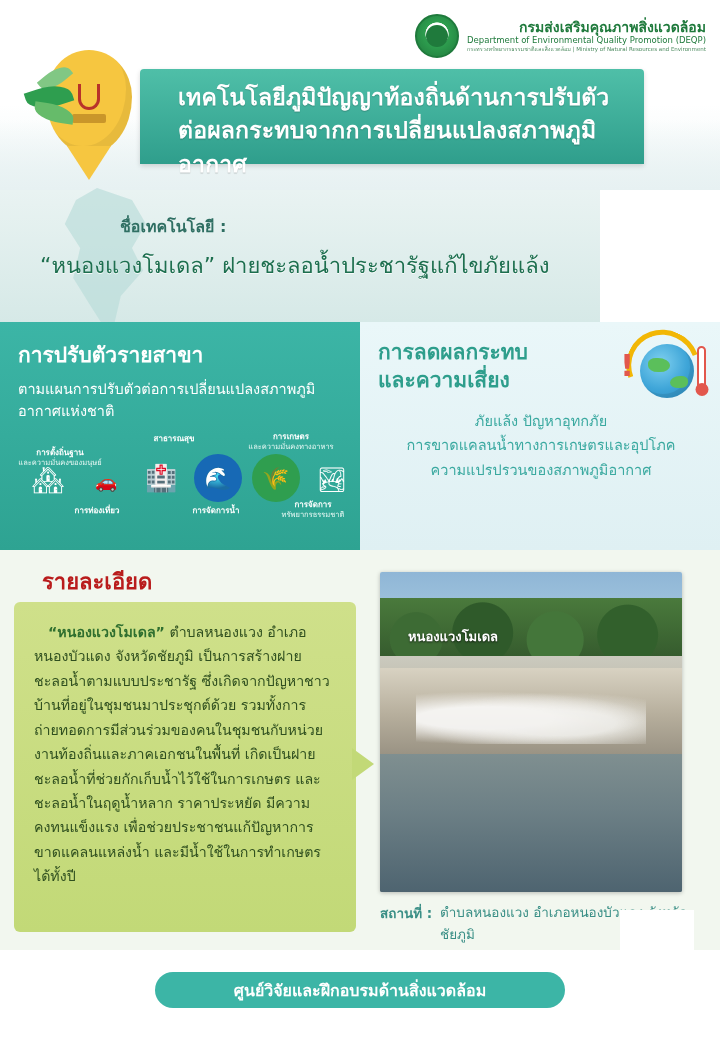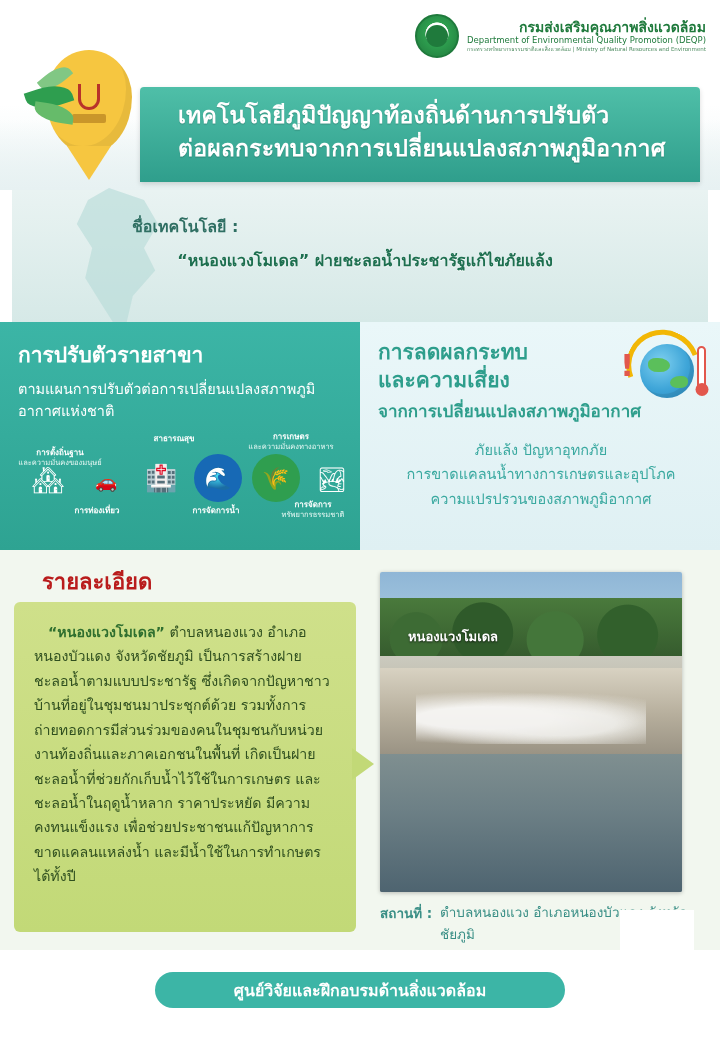--- a/index.html
+++ b/index.html
@@ -44,22 +44,22 @@
     width: 22px; height: 22px; border-radius: 50%;
     background: #1f7a3c;
   }
   .logo-text { line-height: 1.15; text-align: right; }
   .logo-th { font-size: 14px; color: #1f7a3c; font-weight: bold; }
   .logo-en { font-size: 8.5px; color: #1f7a3c; }
   .logo-sub { font-size: 5.5px; color: #4c8a5f; margin-top: 1px; }
 
   
   .title-banner {
-    position: absolute; top: 87px; left: 140px;
-    width: 560px; height: 95px;
+    position: absolute; top: 69px; left: 140px;
+    width: 504px; height: 95px;
     background: linear-gradient(180deg,#4fbfa8 0%, #2f9e8c 100%);
     border-radius: 4px 4px 0 0;
     box-shadow: 0 2px 5px rgba(0,0,0,.15);
     padding: 12px 18px 0 38px;
     color: #ffffff;
   }
   .title-line { font-size: 23px; font-weight: bold; line-height: 1.45; letter-spacing: .2px;
                 text-shadow: 0 1px 1px rgba(0,0,0,.2); }
 
   
@@ -87,36 +87,36 @@
   .leaf {
     position: absolute; background: #43a047;
     border-radius: 0 70% 0 70%;
   }
   .leaf.l1 { left: 6px;  top: 46px; width: 46px; height: 22px; transform: rotate(-18deg); background:#2e9e4f; }
   .leaf.l2 { left: 14px; top: 64px; width: 40px; height: 18px; transform: rotate(8deg);  background:#66bb6a; }
   .leaf.l3 { left: 18px; top: 30px; width: 34px; height: 16px; transform: rotate(-40deg); background:#81c784; }
 
   
   .name-strip {
-    position: absolute; top: 190px; left: 12px; width: 696px; height: 132px;
+    position: absolute; top: 190px; left: 0; width: 600px; height: 132px;
     background: linear-gradient(180deg,#e9f3f2 0%, #d6e9e7 100%);
   }
   .map-ghost {
     position: absolute; left: 34px; top: -2px; width: 140px; height: 150px;
     background: #b9dcd8; opacity: .65;
     clip-path: polygon(45% 0%, 70% 8%, 80% 24%, 70% 40%, 78% 55%, 62% 72%, 55% 100%, 40% 78%, 28% 60%, 33% 40%, 22% 24%, 30% 8%);
   }
   .tech-label {
     position: absolute; left: 120px; top: 24px;
     font-size: 16px; color: #2f6f63; font-weight: bold;
   }
   .tech-name {
     position: absolute; left: 40px; right: 30px; top: 58px;
-    text-align: center;
-    font-size: 16px; font-weight: bold; color: #1d6f4f;
+    text-align: left;
+    font-size: 22px; font-weight: normal; color: #1d6f4f;
     text-shadow: 0 1px 0 rgba(255,255,255,.8);
   }
 
   
   .panel-left {
     position: absolute; top: 322px; left: 0; width: 360px; height: 228px;
     background: linear-gradient(180deg,#3cb5a6 0%, #2ea392 100%);
     padding: 16px 18px 0 18px; color: #ffffff;
   }
   .panel-left h2 { font-size: 21px; font-weight: bold; margin-bottom: 8px; }
@@ -360,21 +360,20 @@
   </div>
 
   <div class="panel-right">
     <div class="arrow-cycle"></div>
     <div class="globe-ico"></div>
     <div class="thermo"></div>
     <div class="excl">!</div>
 
     <h2>การลดผลกระทบ</h2>
     <h2>และความเสี่ยง</h2>
-    <h3>จากการเปลี่ยนแปลงสภาพภูมิอากาศ</h3>
 
     <div class="risk-list">
       <div>ภัยแล้ง  ปัญหาอุทกภัย</div>
       <div>การขาดแคลนน้ำทางการเกษตรและอุปโภค</div>
       <div>ความแปรปรวนของสภาพภูมิอากาศ</div>
     </div>
   </div>
 
   <div class="detail-band">
     <div class="detail-title">รายละเอียด</div>

